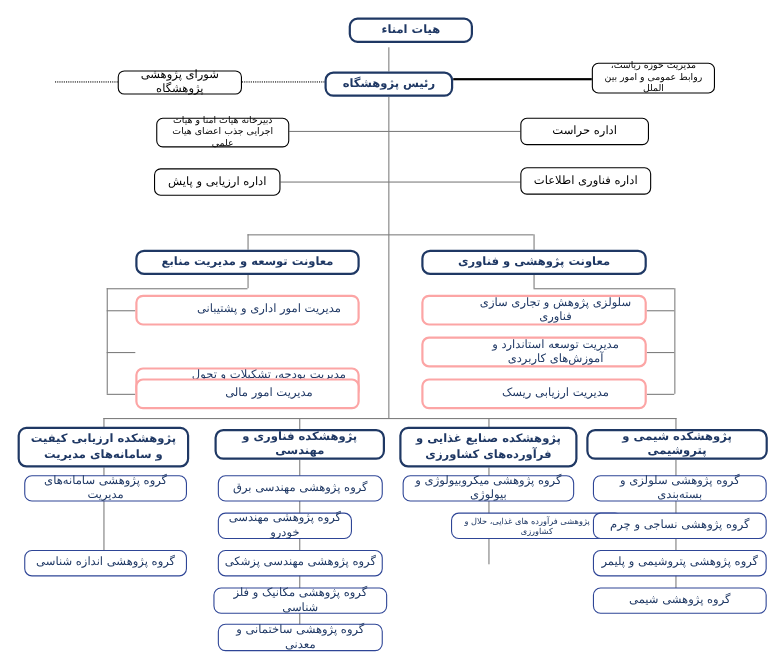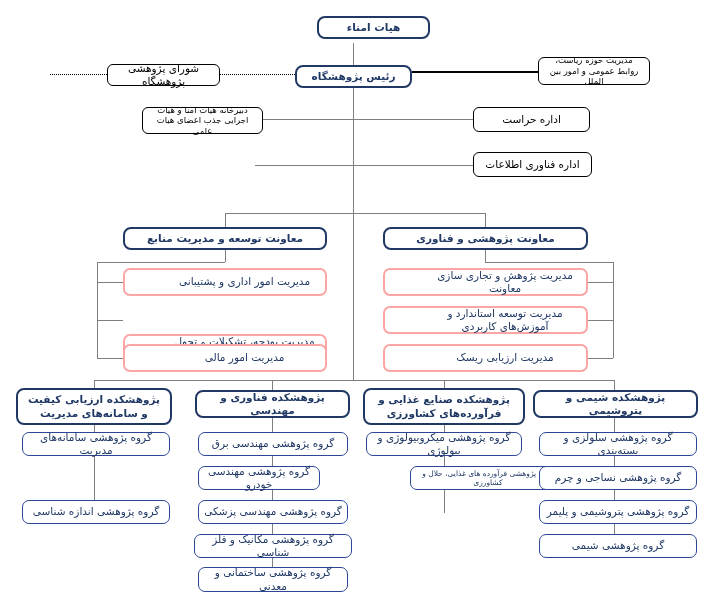--- a/index.html
+++ b/index.html
@@ -67,29 +67,30 @@
   <div class="vline" style="left:444px;top:425px;height:88px;"></div>
   <div class="vline" style="left:614px;top:418px;height:129px;"></div>
 
   <div class="box navy-thick" style="left:297px;top:16px;width:113px;height:23px;margin-left:20px;">هیات امناء</div>
   <div class="box navy-thick" style="left:295px;top:65px;width:117px;height:23px;">رئیس پژوهشگاه</div>
   <div class="box black-box" style="left:107px;top:64px;width:113px;height:22px;">شورای پژوهشی پژوهشگاه</div>
   <div class="box black-box small" style="left:538px;top:57px;width:112px;height:28px;">مدیریت حوزه ریاست، روابط عمومی و امور بین الملل</div>
   <div class="box black-box small" style="left:142px;top:107px;width:121px;height:27px;">دبیرخانه هیات امنا و هیات اجرایی جذب اعضای هیات علمی</div>
   <div class="box black-box" style="left:473px;top:107px;width:117px;height:25px;">اداره حراست</div>
   <div class="box black-box" style="left:473px;top:152px;width:119px;height:25px;">اداره فناوری اطلاعات</div>
+  <div class="box black-box" style="left:140px;top:153px;width:115px;height:25px;">اداره ارزیابی و پایش</div>
 
   <div class="box navy-thick" style="left:123px;top:227px;width:204px;height:23px;">معاونت توسعه و مدیریت منابع</div>
   <div class="box navy-thick" style="left:383px;top:227px;width:205px;height:23px;">معاونت پژوهشی و فناوری</div>
 
   <div class="box navy-mid" style="left:123px;top:268px;width:204px;height:28px;">مدیریت امور اداری و پشتیبانی</div>
   <div class="box navy-mid" style="left:123px;top:306px;width:204px;height:28px;margin-top:28px;">مدیریت بودجه، تشکیلات و تحول اداری</div>
   <div class="box navy-mid" style="left:123px;top:344px;width:204px;height:28px;">مدیریت امور مالی</div>
 
-  <div class="box navy-mid" style="left:383px;top:268px;width:205px;height:28px;">مدیریت پژوهش و تجاری سازی معاونت</div>
+  <div class="box navy-mid" style="left:383px;top:268px;width:205px;height:28px;">سلولزی پژوهش و تجاری سازی فناوری</div>
   <div class="box navy-mid" style="left:383px;top:306px;width:205px;height:28px;">مدیریت توسعه استاندارد و آموزش‌های کاربردی</div>
   <div class="box navy-thick" style="left:16px;top:388px;width:156px;height:37px;">پژوهشکده ارزیابی کیفیت و سامانه‌های مدیریت</div>
 
   <div class="box navy-mid" style="left:383px;top:344px;width:205px;height:28px;">مدیریت ارزیابی ریسک</div>
   <div class="box" style="left:22px;top:432px;width:148px;height:24px;">گروه پژوهشی سامانه‌های مدیریت</div>
   <div class="box" style="left:22px;top:500px;width:148px;height:24px;">گروه پژوهشی اندازه شناسی</div>
 
   <div class="box navy-thick" style="left:195px;top:390px;width:155px;height:28px;">پژوهشکده فناوری و مهندسی</div>
   <div class="box" style="left:198px;top:432px;width:150px;height:24px;">گروه پژوهشی مهندسی برق</div>
   <div class="box" style="left:198px;top:466px;width:122px;height:24px;">گروه پژوهشی مهندسی خودرو</div>

